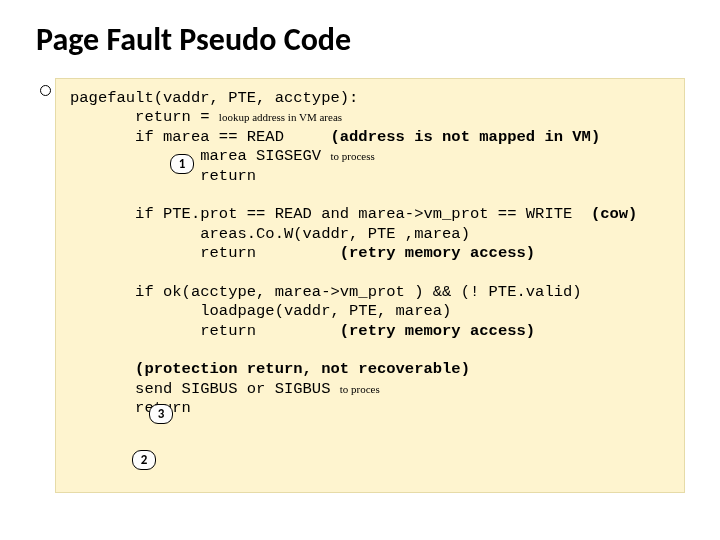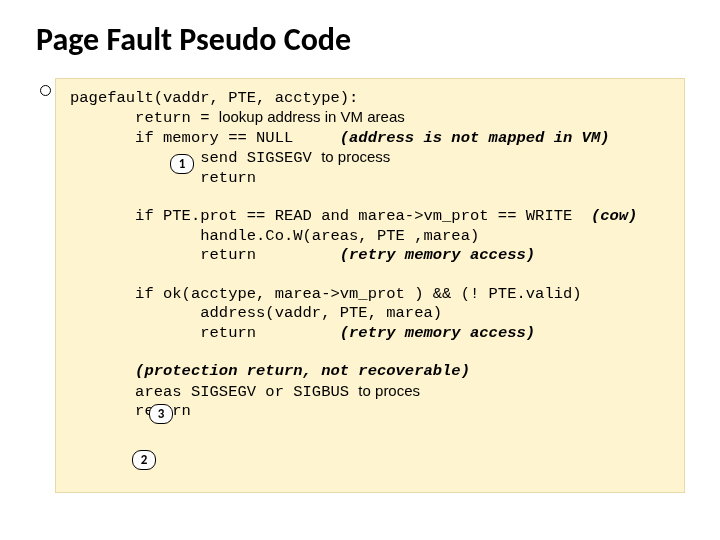--- a/index.html
+++ b/index.html
@@ -46,22 +46,22 @@
     border: 1.5px solid #000;
     border-radius: 50%;
     background: #fff;
   }
   .code-inner {
     position: relative;
     padding: 10px 4px 10px 14px;
     white-space: pre;
   }
   .bold { font-weight: normal; }
-  .ital { font-style: italic; font-weight: bold; }
-  .thin { font-family: Liberation Sans, sans-serif; font-size: 15px; font-weight: normal; }
+  .ital { font-weight: bold; }
+  .thin { font-family: Liberation Serif, serif; font-size: 11px; font-weight: normal; }
   .badge {
     position: absolute;
     width: 22px;
     height: 18px;
     border: 1.5px solid #000;
     border-radius: 9px;
     background: #fdfdfd;
     font-family: Calibri, Arial, sans-serif;
     font-size: 13px;
     font-weight: bold;
@@ -77,34 +77,34 @@
 
 <div class="slide">
 
   <div class="title">Page Fault Pseudo Code</div>
 
   <div class="hollow-bullet"></div>
 
   <div class="code-block">
     <div class="code-inner"><span class="bold">pagefault(vaddr, PTE, acctype):</span>
 <span class="bold">       return = </span><span class="thin">lookup address in VM areas</span>
-<span class="bold">       if memory == NULL     </span><span class="ital">(address is not mapped in VM)</span>
-<span class="bold">              send SIGSEGV </span><span class="thin">to process</span>
+<span class="bold">       if marea == READ     </span><span class="ital">(address is not mapped in VM)</span>
+<span class="bold">              marea SIGSEGV </span><span class="thin">to process</span>
 <span class="bold">              return</span>
 
 <span class="bold">       if PTE.prot == READ and marea-&gt;vm_prot == WRITE  </span><span class="ital">(cow)</span>
-<span class="bold">              handle.Co.W(areas, PTE ,marea)</span>
+<span class="bold">              areas.Co.W(vaddr, PTE ,marea)</span>
 <span class="bold">              return         </span><span class="ital">(retry memory access)</span>
 
 <span class="bold">       if ok(acctype, marea-&gt;vm_prot ) &amp;&amp; (! PTE.valid)</span>
-<span class="bold">              address(vaddr, PTE, marea)</span>
+<span class="bold">              loadpage(vaddr, PTE, marea)</span>
 <span class="bold">              return         </span><span class="ital">(retry memory access)</span>
 
 <span class="ital">       (protection return, not recoverable)</span>
-<span class="bold">       areas SIGSEGV or SIGBUS </span><span class="thin">to proces</span>
+<span class="bold">       send SIGBUS or SIGBUS </span><span class="thin">to proces</span>
 <span class="bold">       return</span>
       <div class="badge b1">1</div>
       <div class="badge b2">2</div>
       <div class="badge b3">3</div>
     </div>
   </div>
 
 </div>
 
 </body></html>

